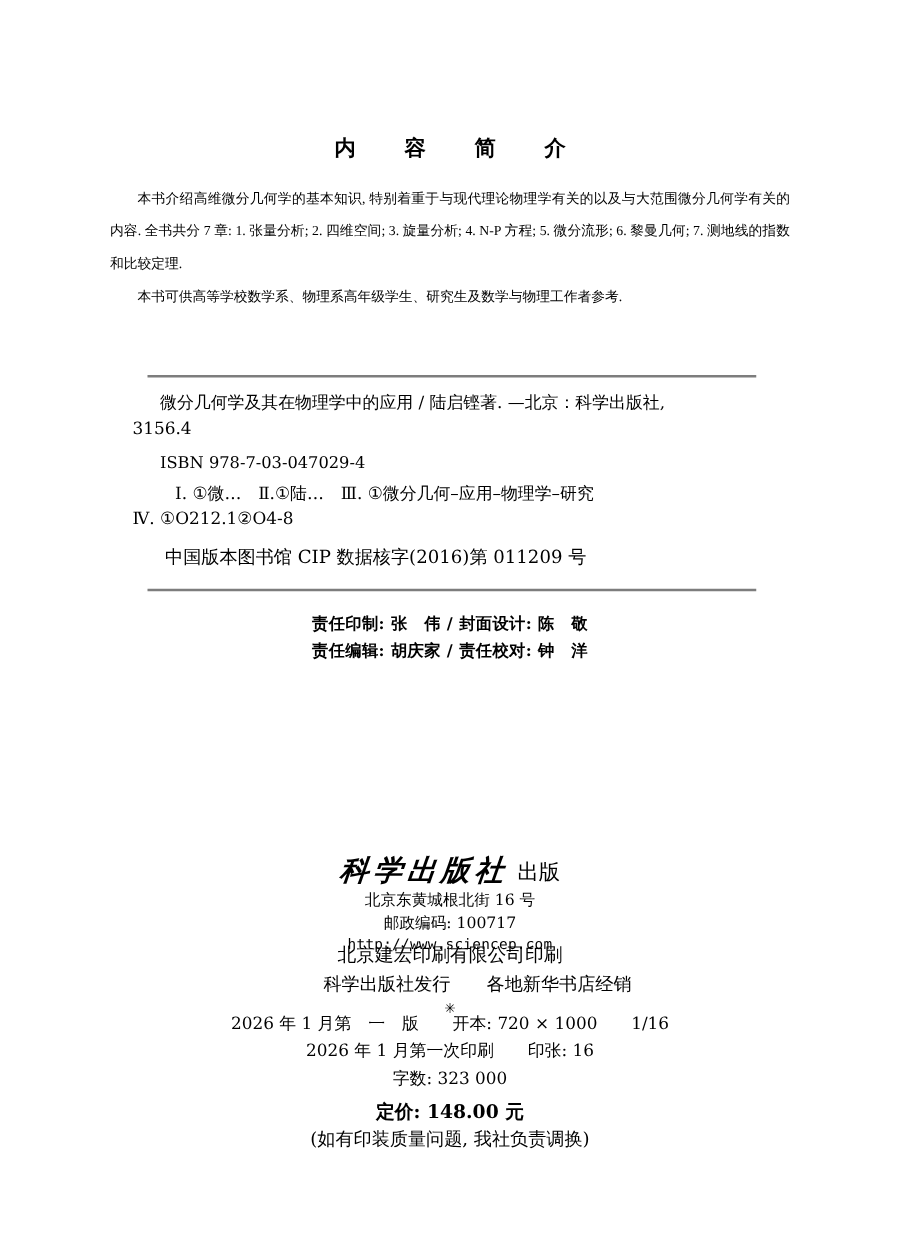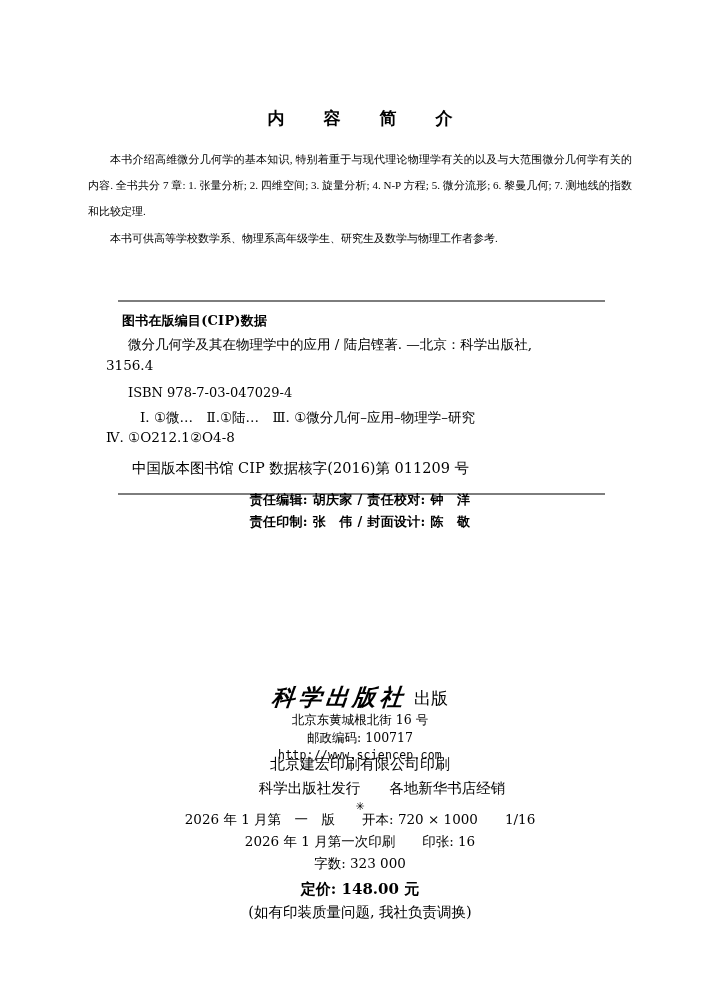--- a/index.html
+++ b/index.html
@@ -217,39 +217,38 @@
   <section class="abstract">
     <h1 class="abstract-title">内　容　简　介</h1>
     <p class="abstract-para">本书介绍高维微分几何学的基本知识, 特别着重于与现代理论物理学有关的以及与大范围微分几何学有关的内容. 全书共分 7 章: 1. 张量分析; 2. 四维空间; 3. 旋量分析; 4. N-P 方程; 5. 微分流形; 6. 黎曼几何; 7. 测地线的指数和比较定理.</p>
     <p class="abstract-para">本书可供高等学校数学系、物理系高年级学生、研究生及数学与物理工作者参考.</p>
   </section>
 
   <section class="cip">
     <div class="rule"></div>
 
     <div class="cip-body">
-      <div class="cip-heading">图书在版编目(CIP)数据</div>
 
       <p class="cip-line cip-indent">微分几何学及其在物理学中的应用 / 陆启铿著. —北京：科学出版社,</p>
       <p class="cip-line cip-hang">3156.4</p>
 
       <p class="cip-isbn">ISBN 978-7-03-047029-4</p>
 
       <p class="cip-class cip-class-1">Ⅰ. ①微…　Ⅱ.①陆…　Ⅲ. ①微分几何–应用–物理学–研究</p>
       <p class="cip-class cip-class-2">Ⅳ. ①O212.1②O4-8</p>
 
       <p class="cip-verify">中国版本图书馆 CIP 数据核字(2016)第 011209 号</p>
     </div>
 
     <div class="rule"></div>
   </section>
 
   <section class="credits">
+    <div class="credit-line">责任印制: 张　伟 / 封面设计: 陈　敬</div>
     <div class="credit-line">责任编辑: 胡庆家 / 责任校对: 钟　洋</div>
-    <div class="credit-line">责任印制: 张　伟 / 封面设计: 陈　敬</div>
   </section>
 
   <section class="colophon">
     <div class="pub-logo-row">
       <span class="pub-logo">科学出版社</span>
       <span class="pub-verb">出版</span>
     </div>
     <div class="pub-addr">北京东黄城根北街 16 号</div>
     <div class="pub-zip">邮政编码: 100717</div>
     <div class="pub-url">http://www.sciencep.com</div>

